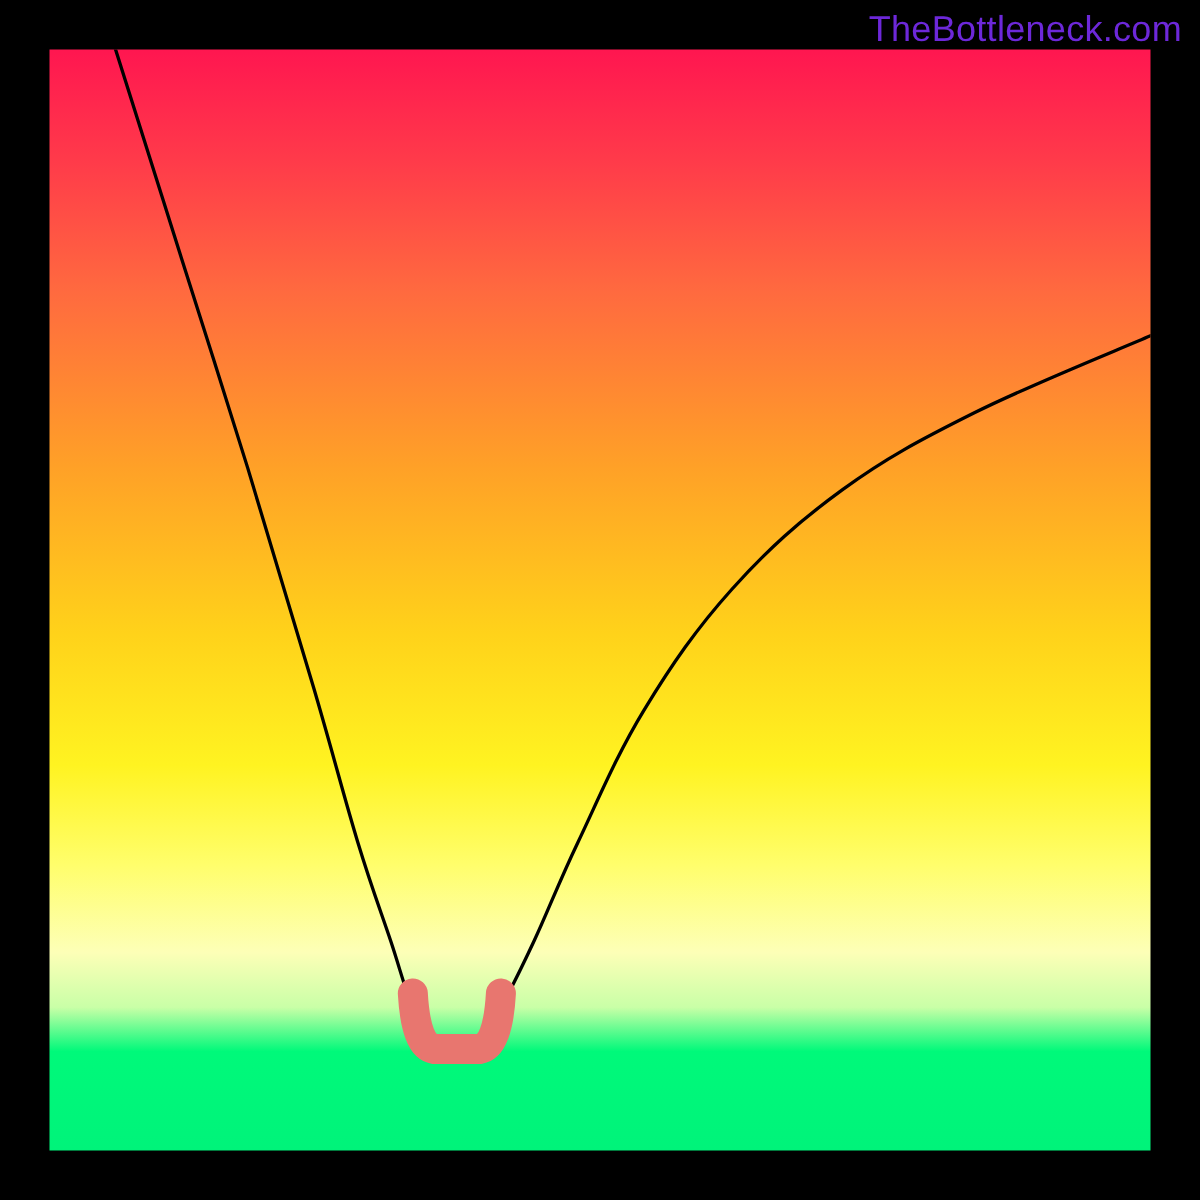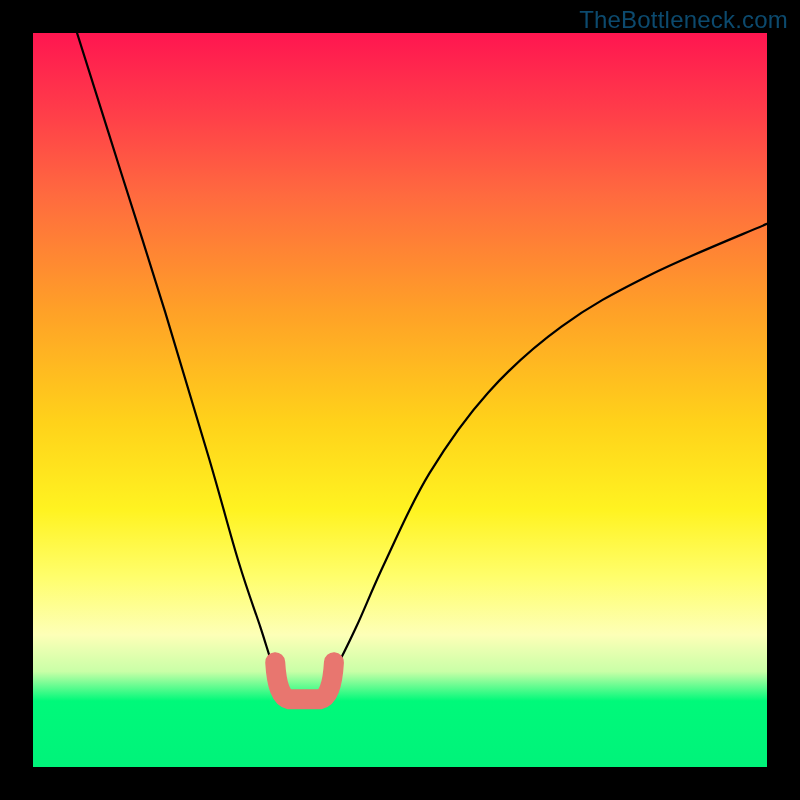--- a/index.html
+++ b/index.html
@@ -37,21 +37,21 @@
       #fdffb7 82%,
       #c9ffa7 87%,
       #00f97a 91%,
       #00f37a 100%
     );
   }
   .watermark {
     position: absolute;
     top: 6px;
     right: 12px;
-    color: #0c4a6e;
+    color: #6d28d9;
     font-size: 24px;
     font-weight: 500;
     letter-spacing: 0.2px;
   }
   svg.curve {
     position: absolute;
     left: 0;
     top: 0;
     width: 734px;
     height: 734px;

